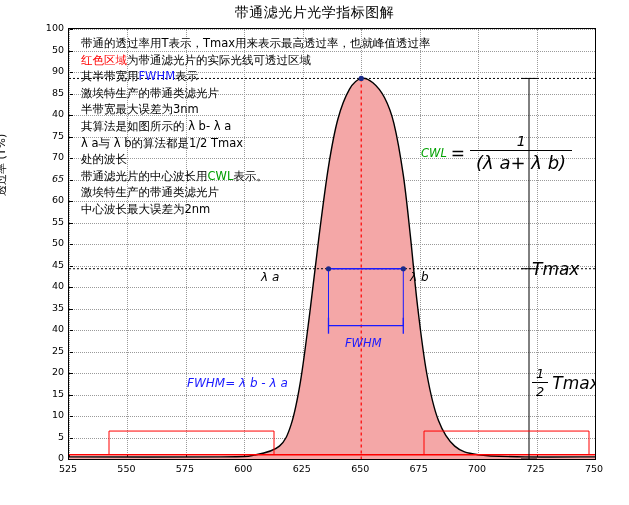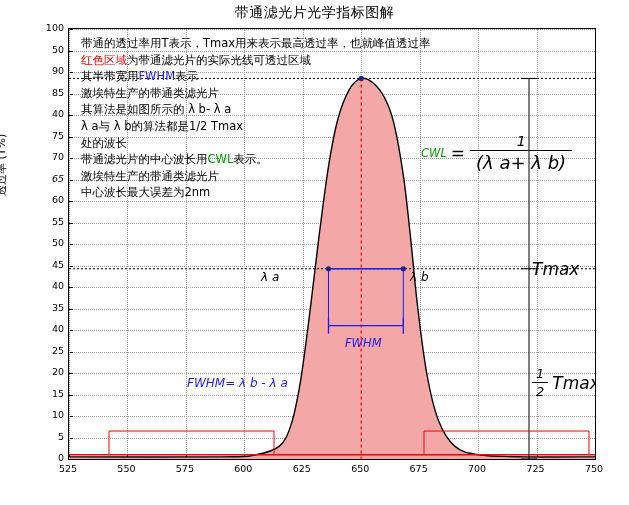--- a/index.html
+++ b/index.html
@@ -379,20 +379,21 @@
         <span class="den">2</span>
       </span>
       <span style="margin-left:4px;">Tmax</span>
     </div>
 
     <div id="notes">
         <div><span>带通的透过率用T表示，Tmax用来表示最高透过率，也就峰值透过率</span></div>
         <div><span class="red">红色区域</span><span>为带通滤光片的实际光线可透过区域</span></div>
         <div><span>其半带宽用</span><span class="blue">FWHM</span><span>表示</span></div>
         <div><span>激埃特生产的带通类滤光片</span></div>
+        <div><span>半带宽最大误差为3nm</span></div>
         <div><span>其算法是如图所示的 λ b- λ a</span></div>
         <div><span>λ a与 λ b的算法都是1/2 Tmax</span></div>
         <div><span>处的波长</span></div>
         <div><span>带通滤光片的中心波长用</span><span class="green">CWL</span><span>表示。</span></div>
         <div><span>激埃特生产的带通类滤光片</span></div>
         <div><span>中心波长最大误差为2nm</span></div>
       </div>
   </div>
 </div>
 

